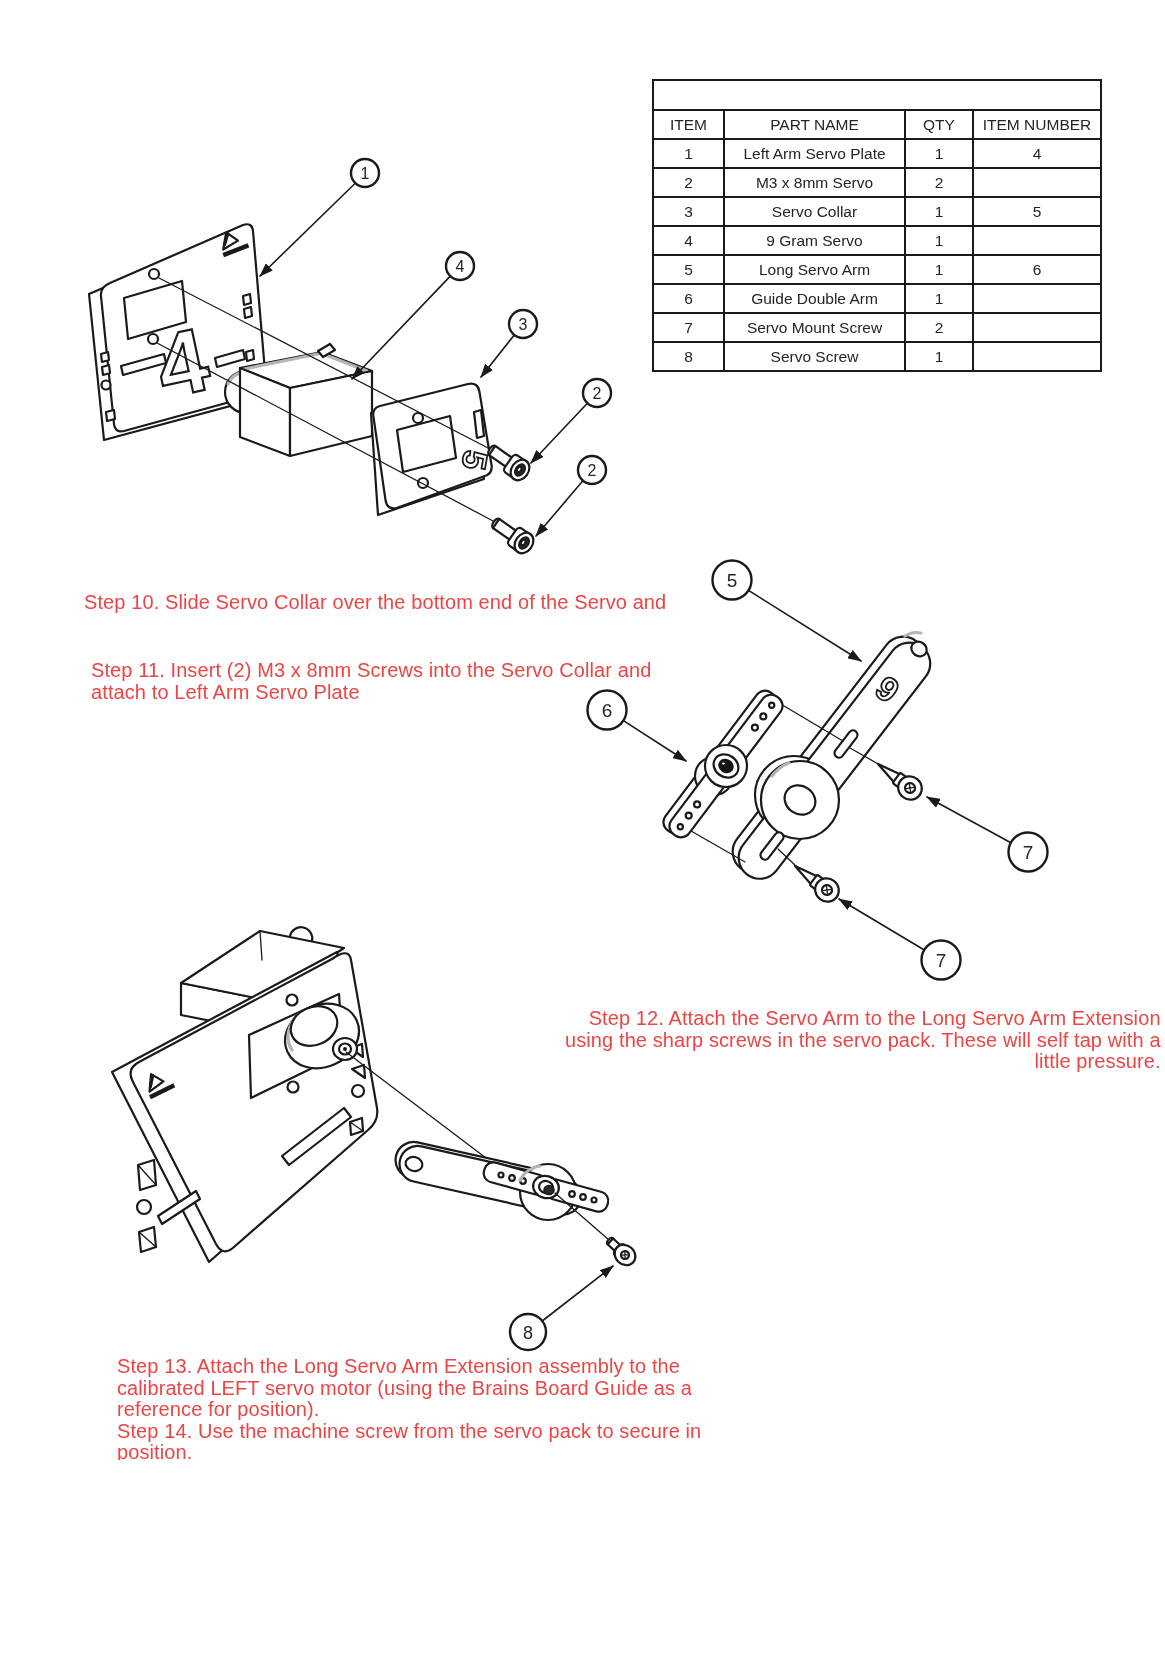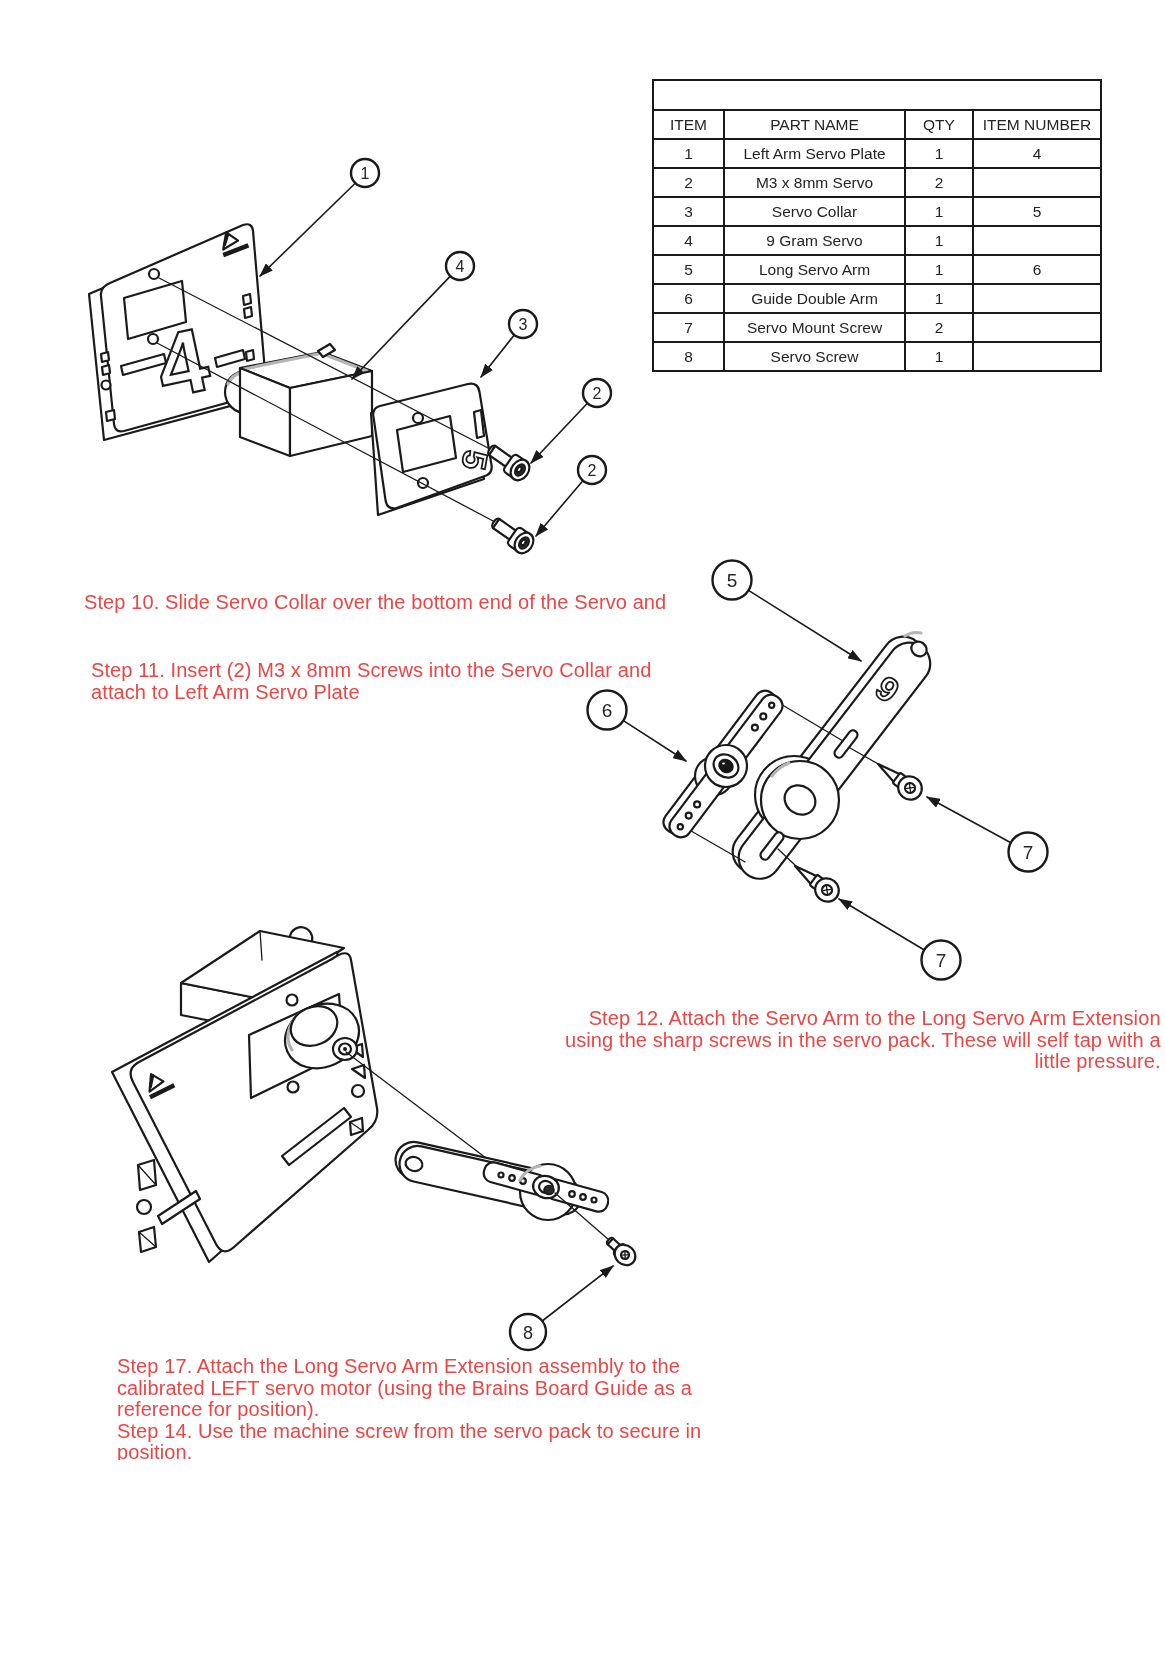--- a/index.html
+++ b/index.html
@@ -377,21 +377,21 @@
   <div class="steps" style="left:84px;top:660px;margin-left:7px;">
     <div>Step 11. Insert (2) M3 x 8mm Screws into the Servo Collar and</div>
     <div>attach to Left Arm Servo Plate</div>
   </div>
   <div class="steps" style="left:565px;top:1008px;text-align:right;">
     <div>Step 12. Attach the Servo Arm to the Long Servo Arm Extension</div>
     <div>using the sharp screws in the servo pack. These will self tap with a</div>
     <div>little pressure.</div>
   </div>
   <div class="steps" style="left:117px;top:1356px;">
-    <div>Step 17. Attach the Long Servo Arm Extension assembly to the</div>
+    <div>Step 13. Attach the Long Servo Arm Extension assembly to the</div>
     <div>calibrated LEFT servo motor (using the Brains Board Guide as a</div>
     <div>reference for position).</div>
     <div>Step 14. Use the machine screw from the servo pack to secure in</div>
     <div>position.</div>
     <div>Servo Arm  Extension assembly points to approximately 9 o’clock.</div>
   </div>
 
   <div class="pagenum">8</div>
 
 </div>

